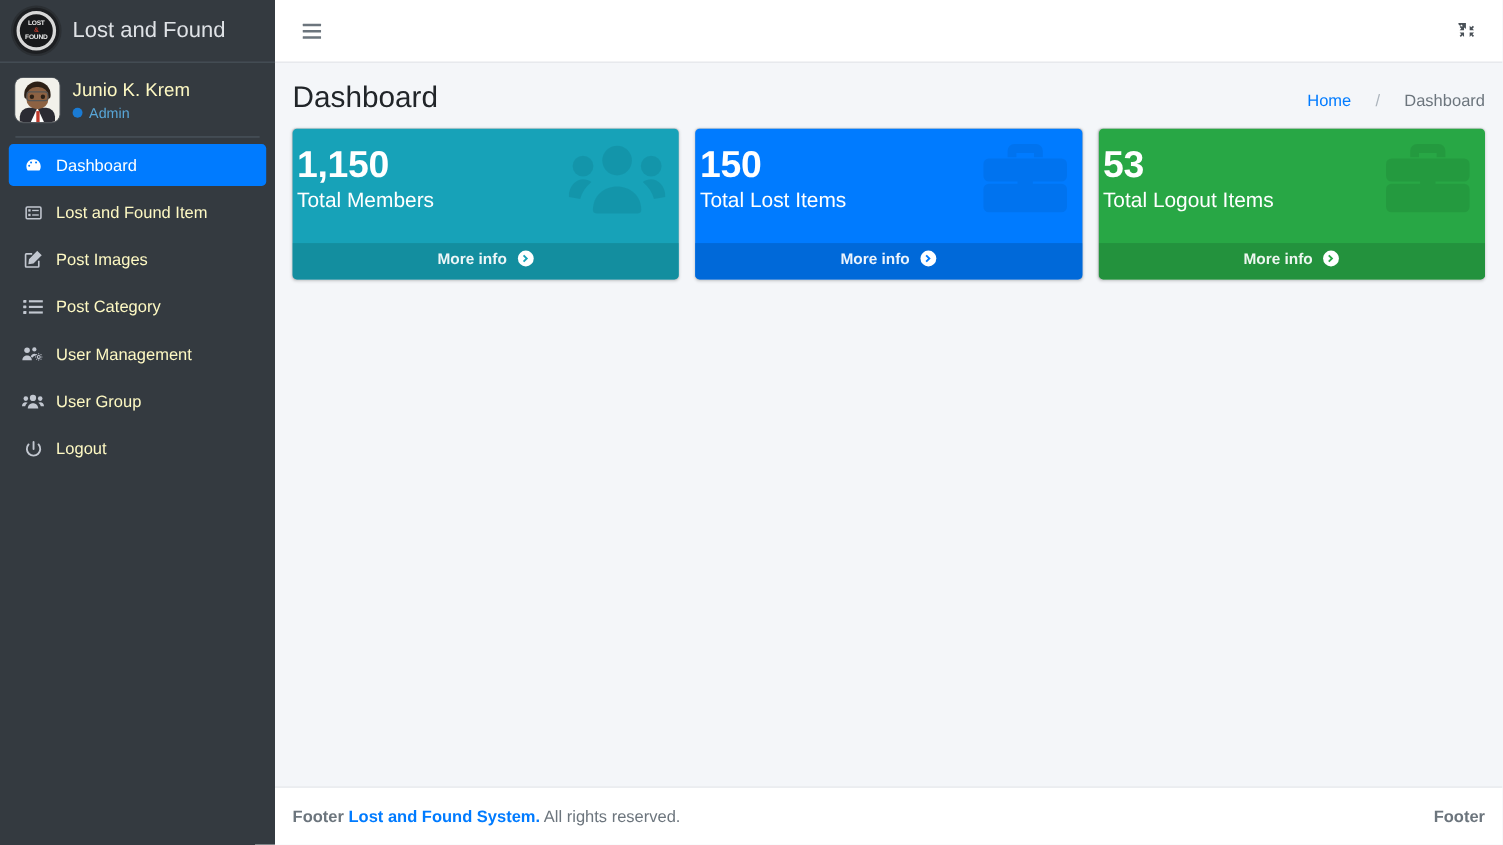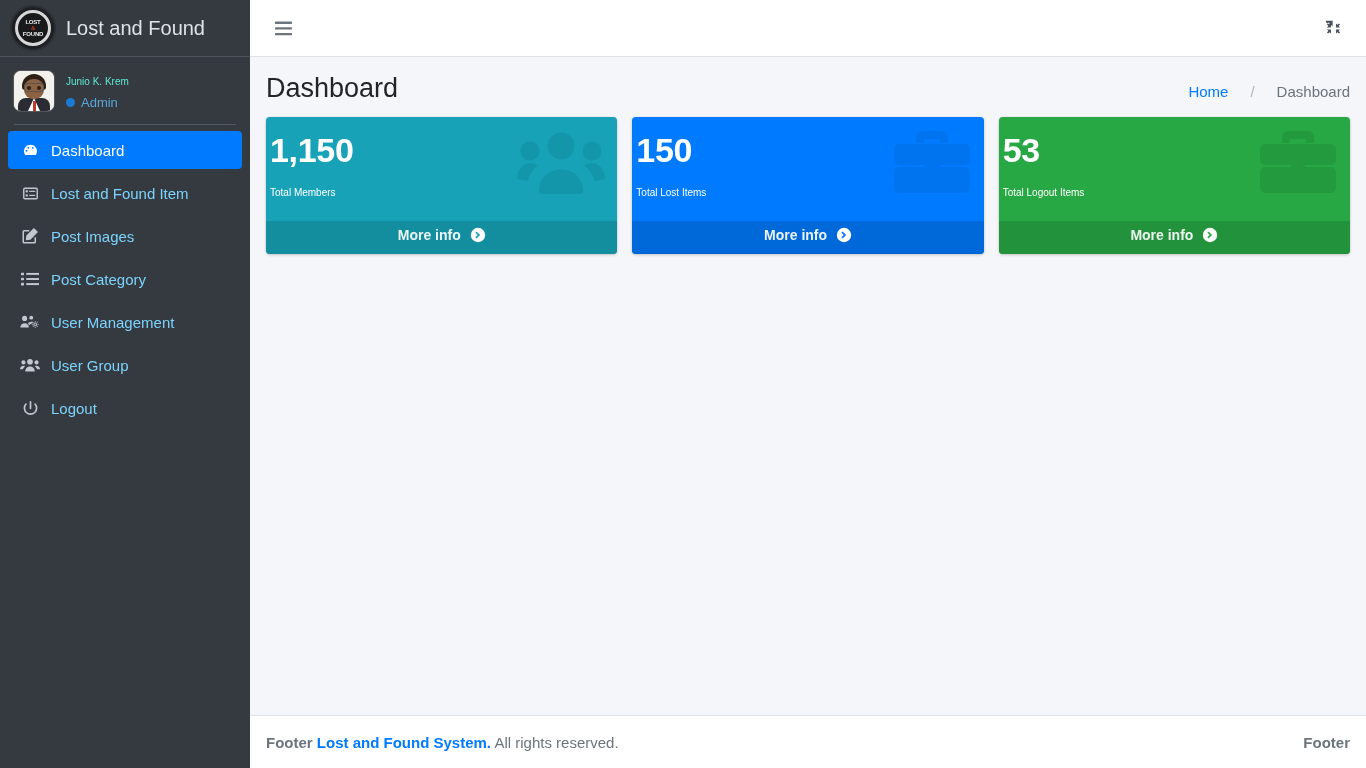--- a/index.html
+++ b/index.html
@@ -84,38 +84,38 @@
   .avatar .eye.l{ left:13px; } .avatar .eye.r{ left:23px; }
   .avatar .glass{ position:absolute; left:10px; top:12px; width:20px; height:9px;
                  border:1px solid #555; border-radius:3px; }
   .avatar .body{ position:absolute; left:4px; bottom:0; width:32px; height:13px;
                  background:#2b2b33; border-radius:8px 8px 0 0; }
   .avatar .shirt{position:absolute; left:14px; bottom:0; width:12px; height:13px;
                  background:#fff; clip-path: polygon(50% 0, 100% 100%, 0 100%); }
   .avatar .tie { position:absolute; left:18.5px; bottom:0; width:3px; height:10px;
                  background:#c0392b; }
   .userinfo { margin-left: 12px; }
-  .user-name { font-size: 10px; color: #5eead4; line-height: 18px; }
+  .user-name { font-size: 17px; color: #fef9c3; line-height: 18px; }
   .user-role {
     font-size: 13px; color: #58a6d8; margin-top: 4px;
     display: flex; align-items: center; gap: 6px;
   }
   .dot-circle {
     width: 9px; height: 9px; border-radius: 50%;
     background: #1a7bd4; display: inline-block;
   }
 
   .nav { padding: 6px 8px 0 8px; }
   .nav-item {
     display: flex; align-items: center;
     gap: 11px;
     height: 38px;
     padding: 0 12px;
     border-radius: 4px;
-    color: #7dd3fc;
+    color: #fef9c3;
     font-size: 15px;
     margin-bottom: 5px;
     cursor: pointer;
     white-space: nowrap;
   }
   .nav-item.active { background: #007bff; color: #fff; }
   .nav-item .ico {
     width: 20px; height: 18px; flex: 0 0 20px;
     display: flex; align-items: center; justify-content: center;
   }
@@ -167,21 +167,21 @@
     color: #fff;
     overflow: hidden;
     box-shadow: 0 0 1px rgba(0,0,0,.125), 0 1px 3px rgba(0,0,0,.2);
   }
   .sb-body { padding: 12px 11px 10px 4px; min-height: 104px; position: relative; }
   .sb-value {
     font-size: 34px; font-weight: bold; line-height: 42px;
     letter-spacing: -0.3px;
     position: relative; z-index: 2;
   }
-  .sb-label { font-size: 10px; line-height: 20px; margin-top: 12px; position: relative; z-index: 2; }
+  .sb-label { font-size: 19px; line-height: 20px; margin-top: 2px; position: relative; z-index: 2; }
   .sb-icon {
     position: absolute; right: 12px; top: 12px;
     opacity: .30; z-index: 1;
   }
   .sb-footer {
     display: block; text-align: center;
     font-size: 14px; font-weight: bold; color: rgba(255,255,255,.92);
     padding: 6px 0 8px 0;
     cursor: pointer;
     position: relative;

